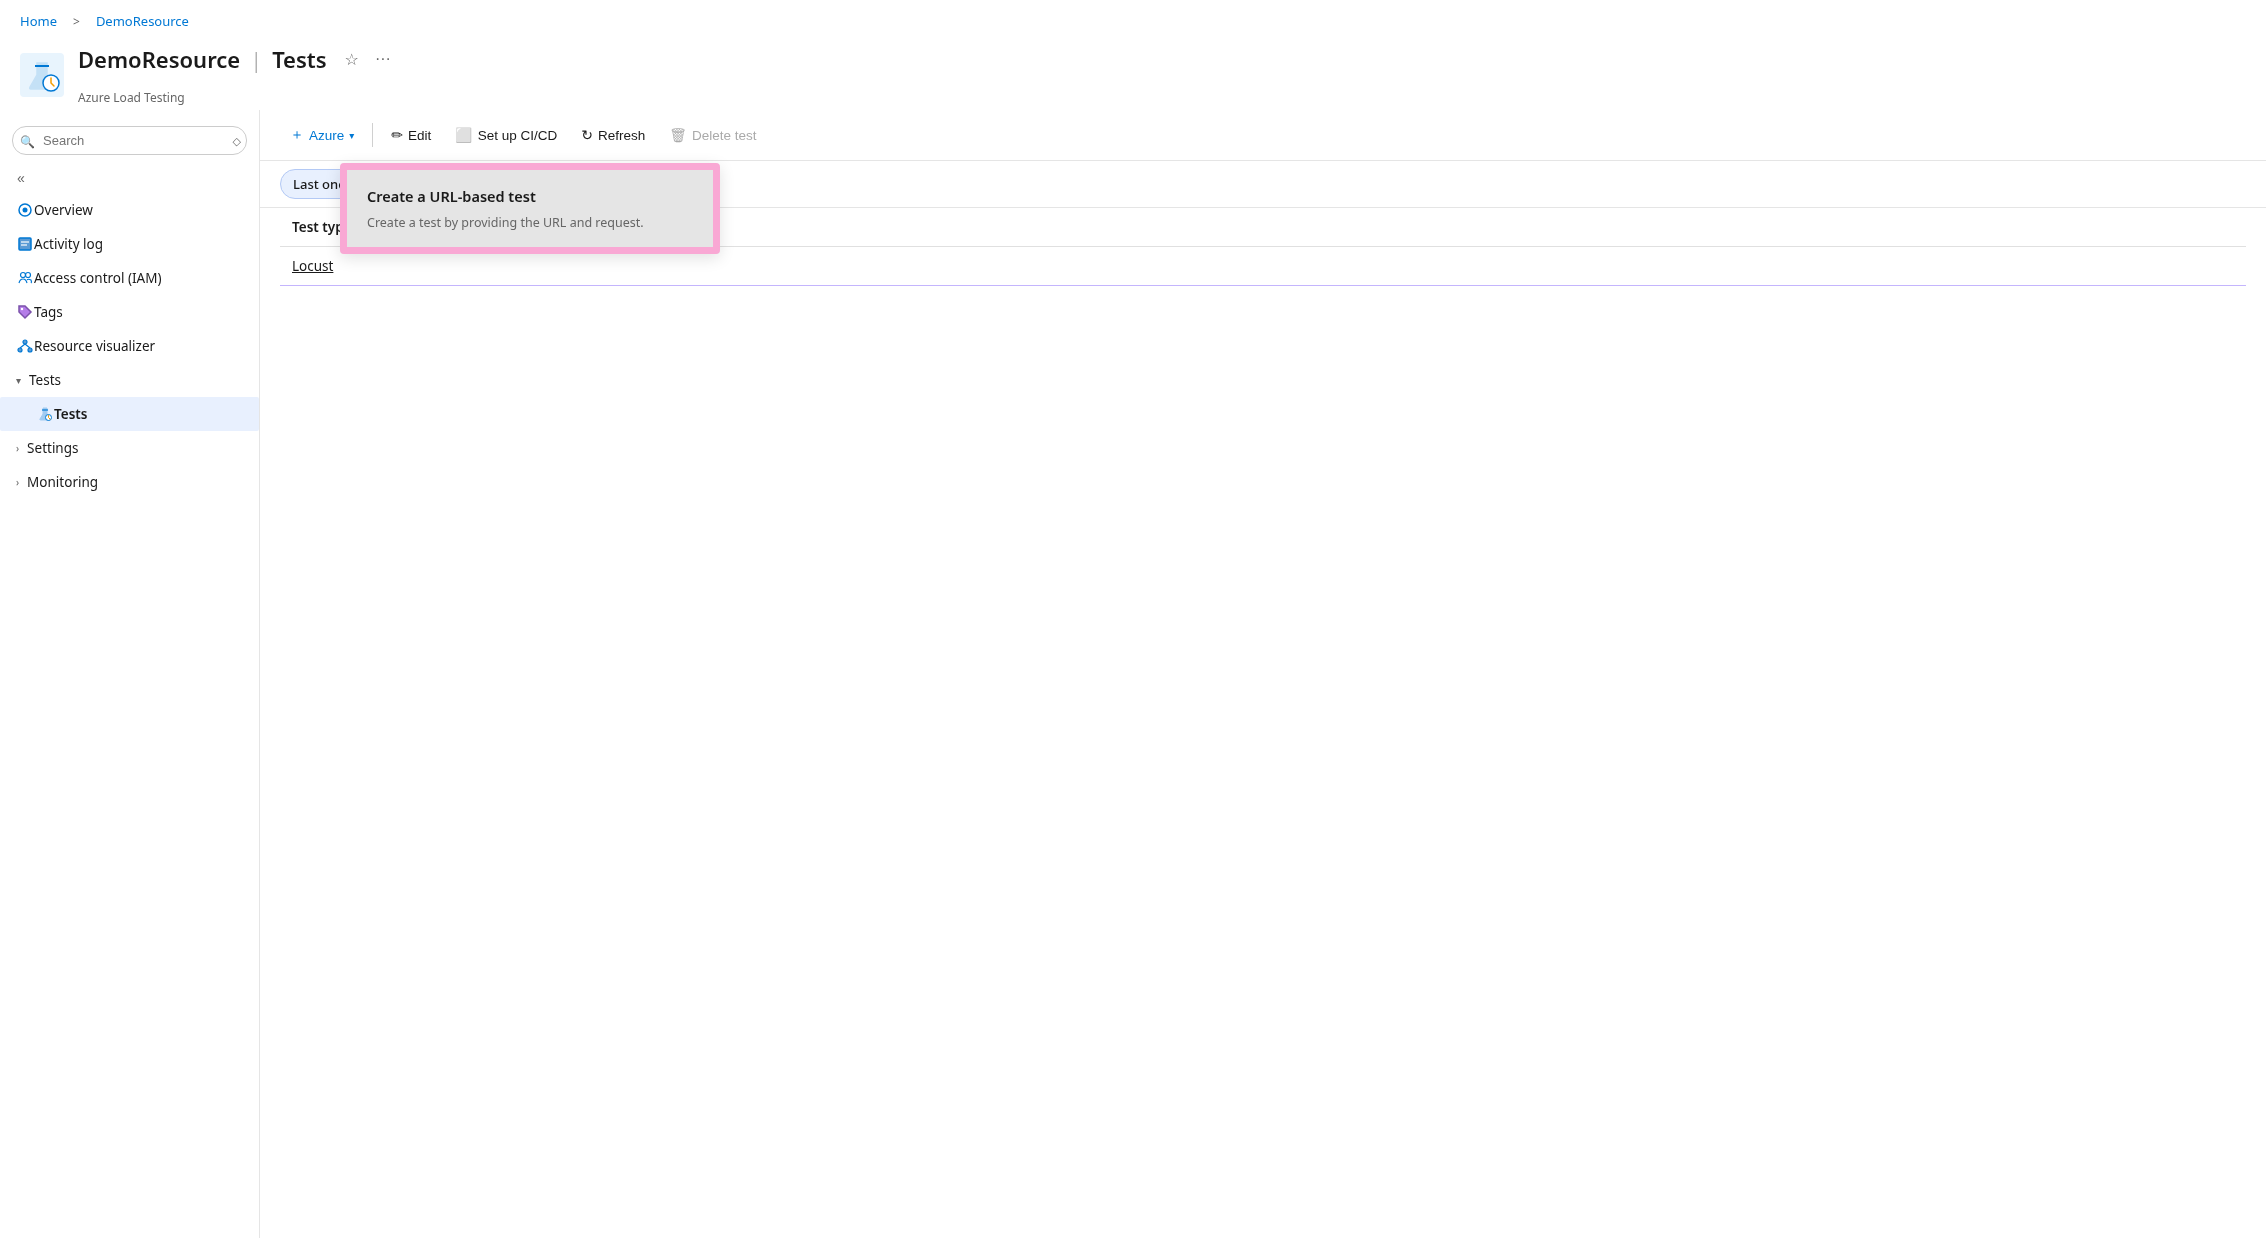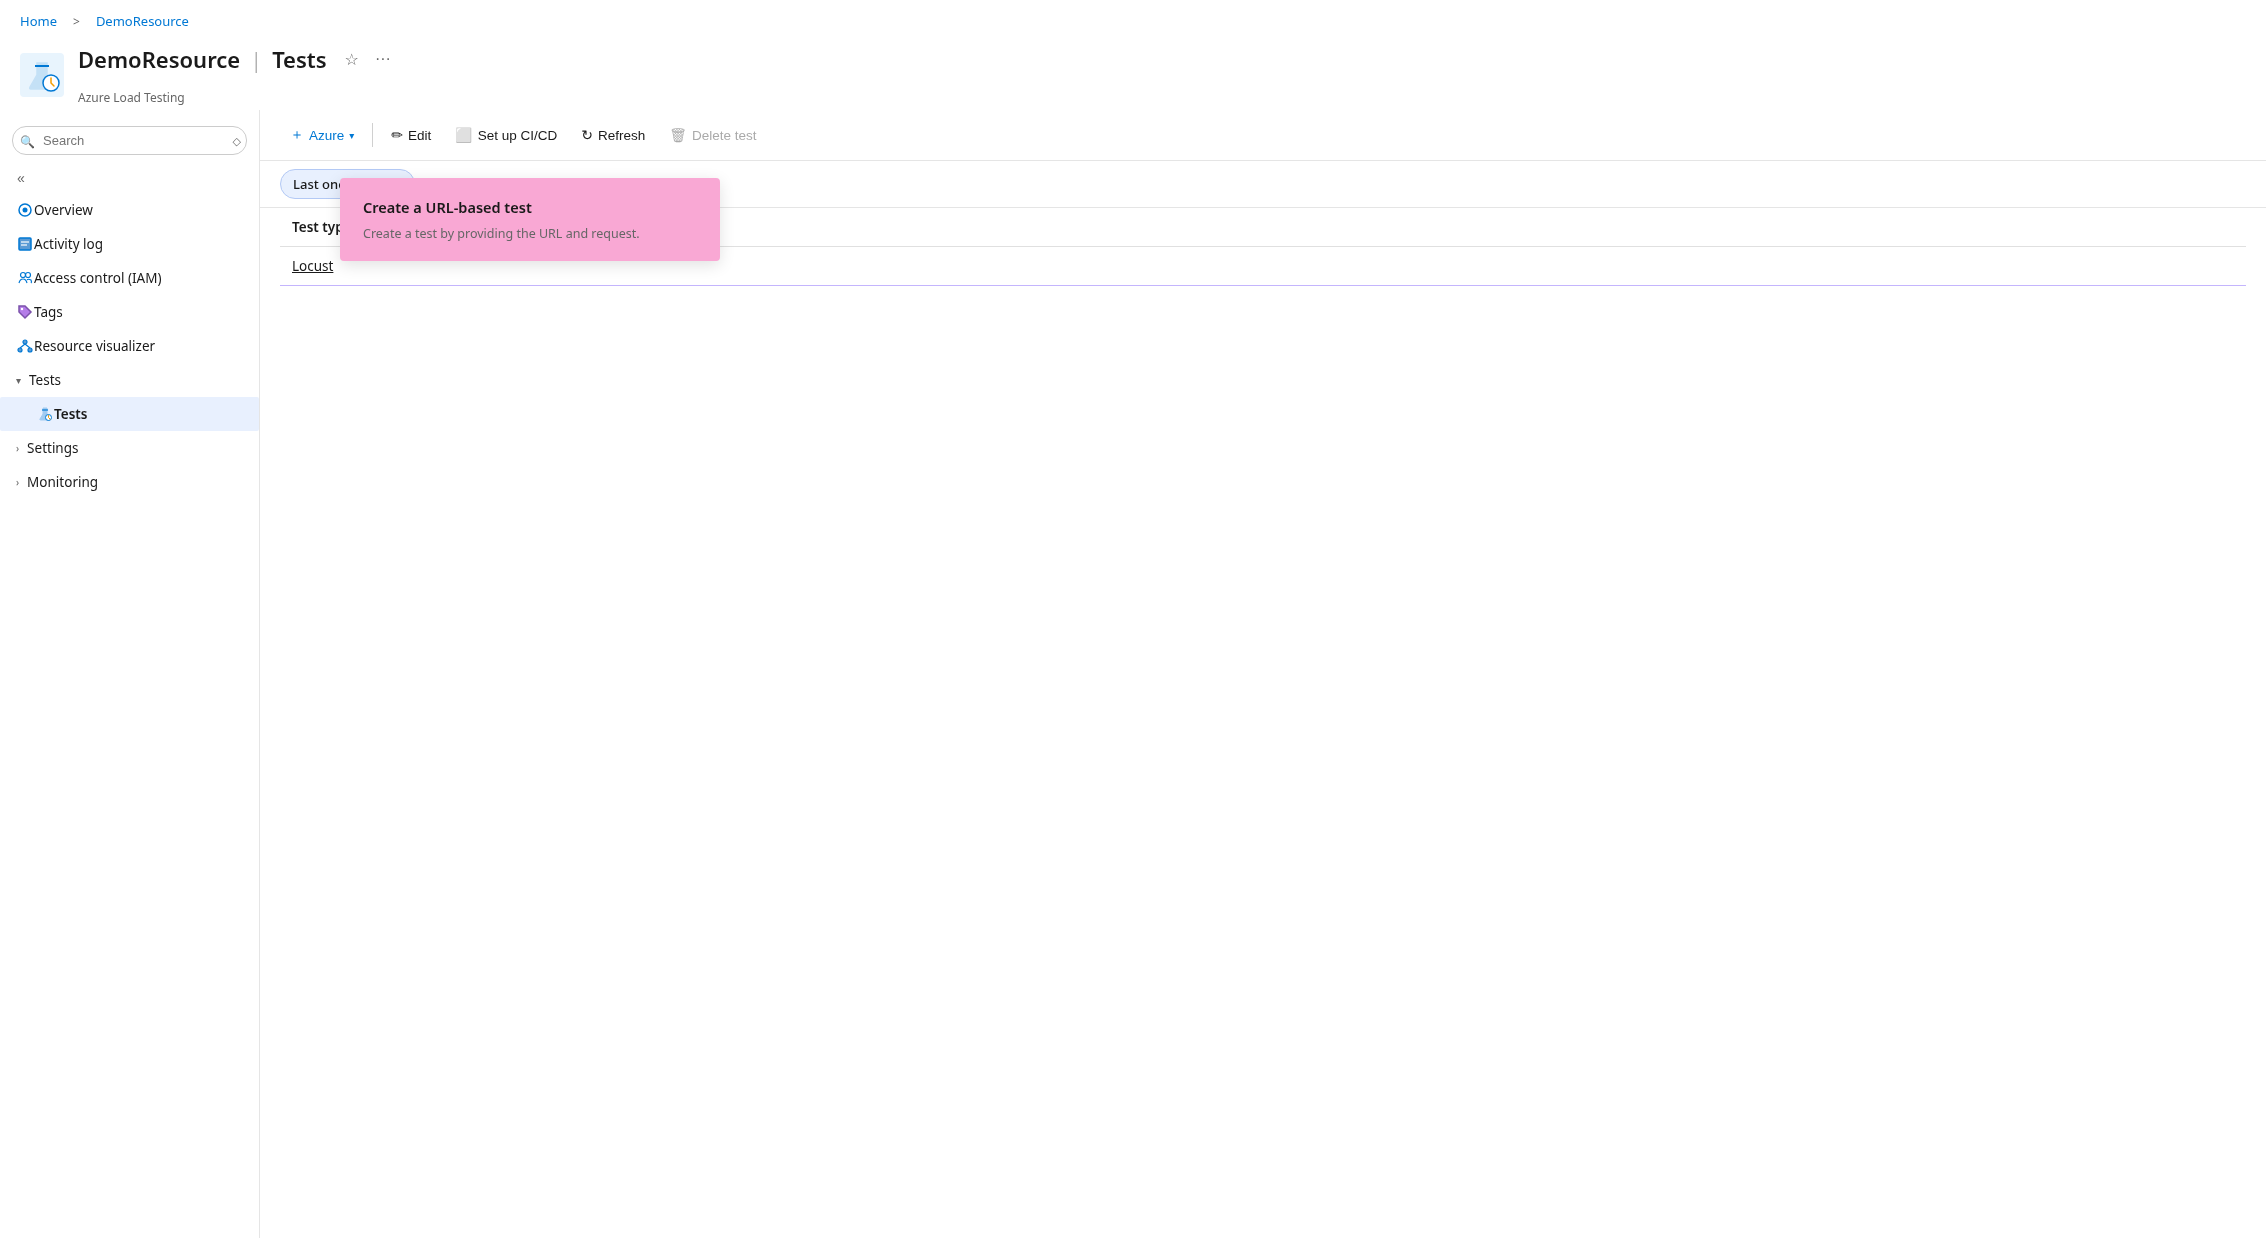--- a/index.html
+++ b/index.html
@@ -272,24 +272,24 @@
     }
     .data-table td {
       padding: 10px 12px;
       border-bottom: 1px solid #c4b5fd;
       text-decoration: underline;
     }
 
     
     .dropdown-overlay {
       position: absolute;
-      top: 68px;
+      top: 53px;
       left: 80px;
-      background: #f9a8d4;
-      border: 3px solid #f9a8d4;
+      background: #e5e5e5;
+      border: 7px solid #f9a8d4;
       border-radius: 4px;
       box-shadow: 0 4px 16px rgba(0,0,0,0.12);
       z-index: 100;
       min-width: 380px;
       overflow: hidden;
     }
     .dropdown-item {
       padding: 16px 20px;
       cursor: pointer;
       border-bottom: 1px solid #f0f0f0;

